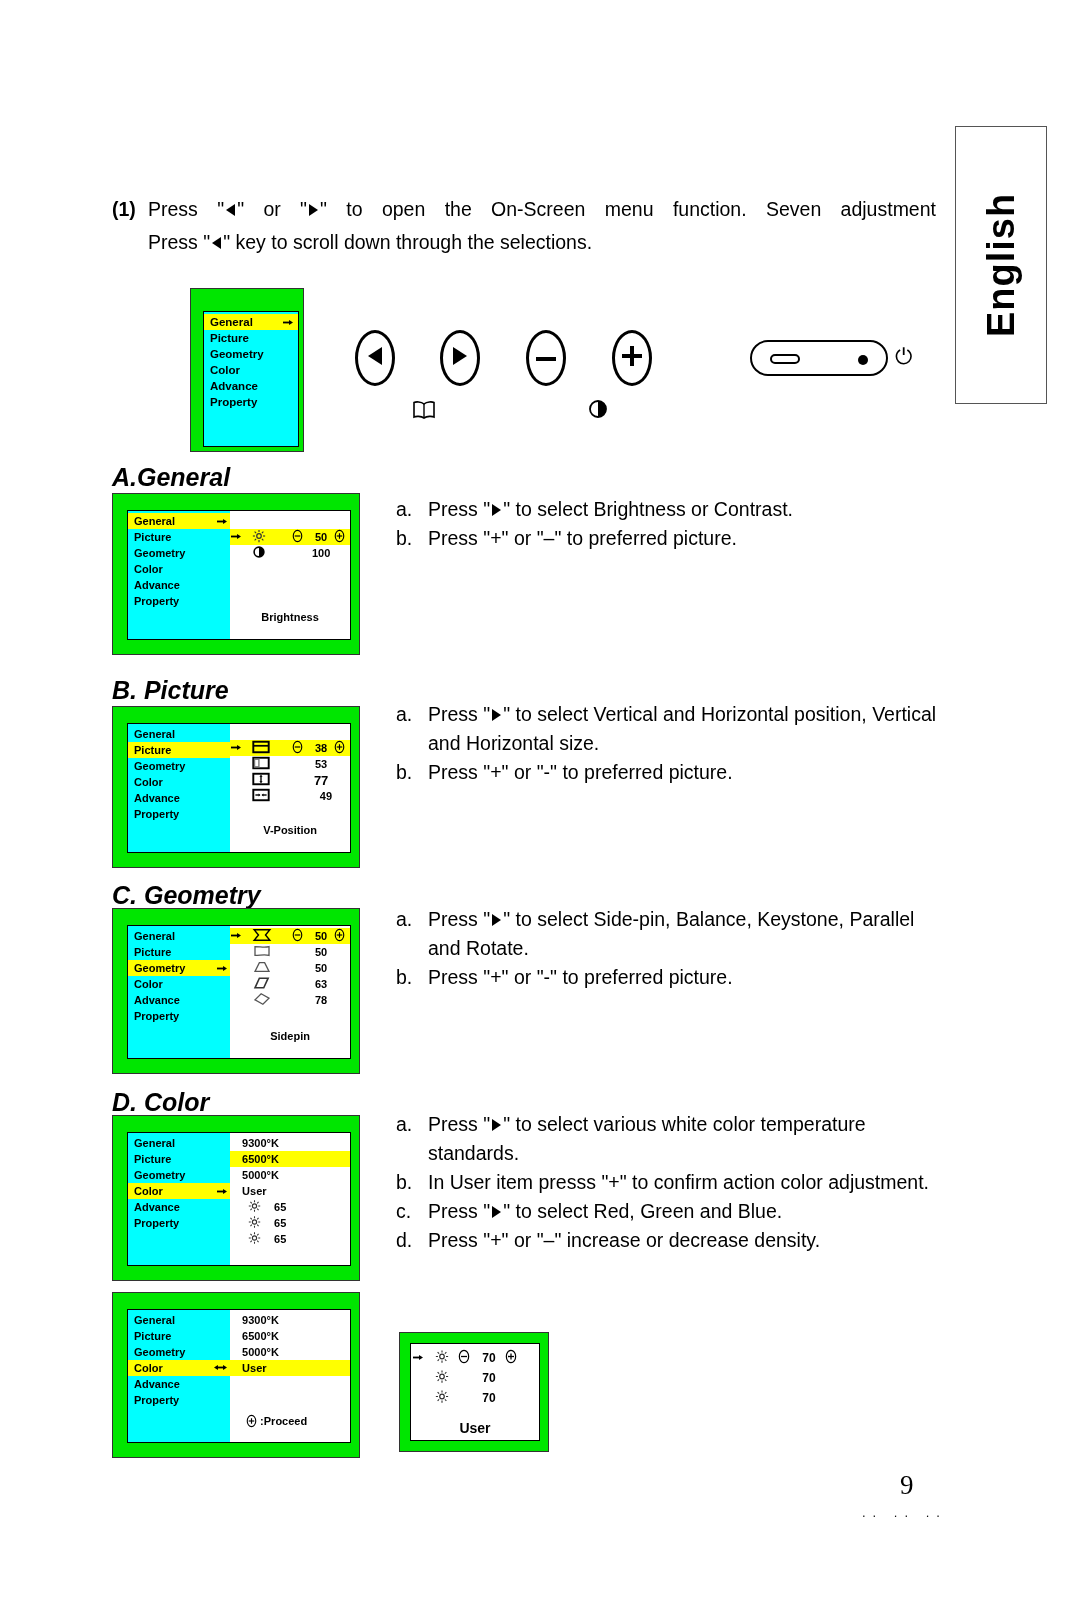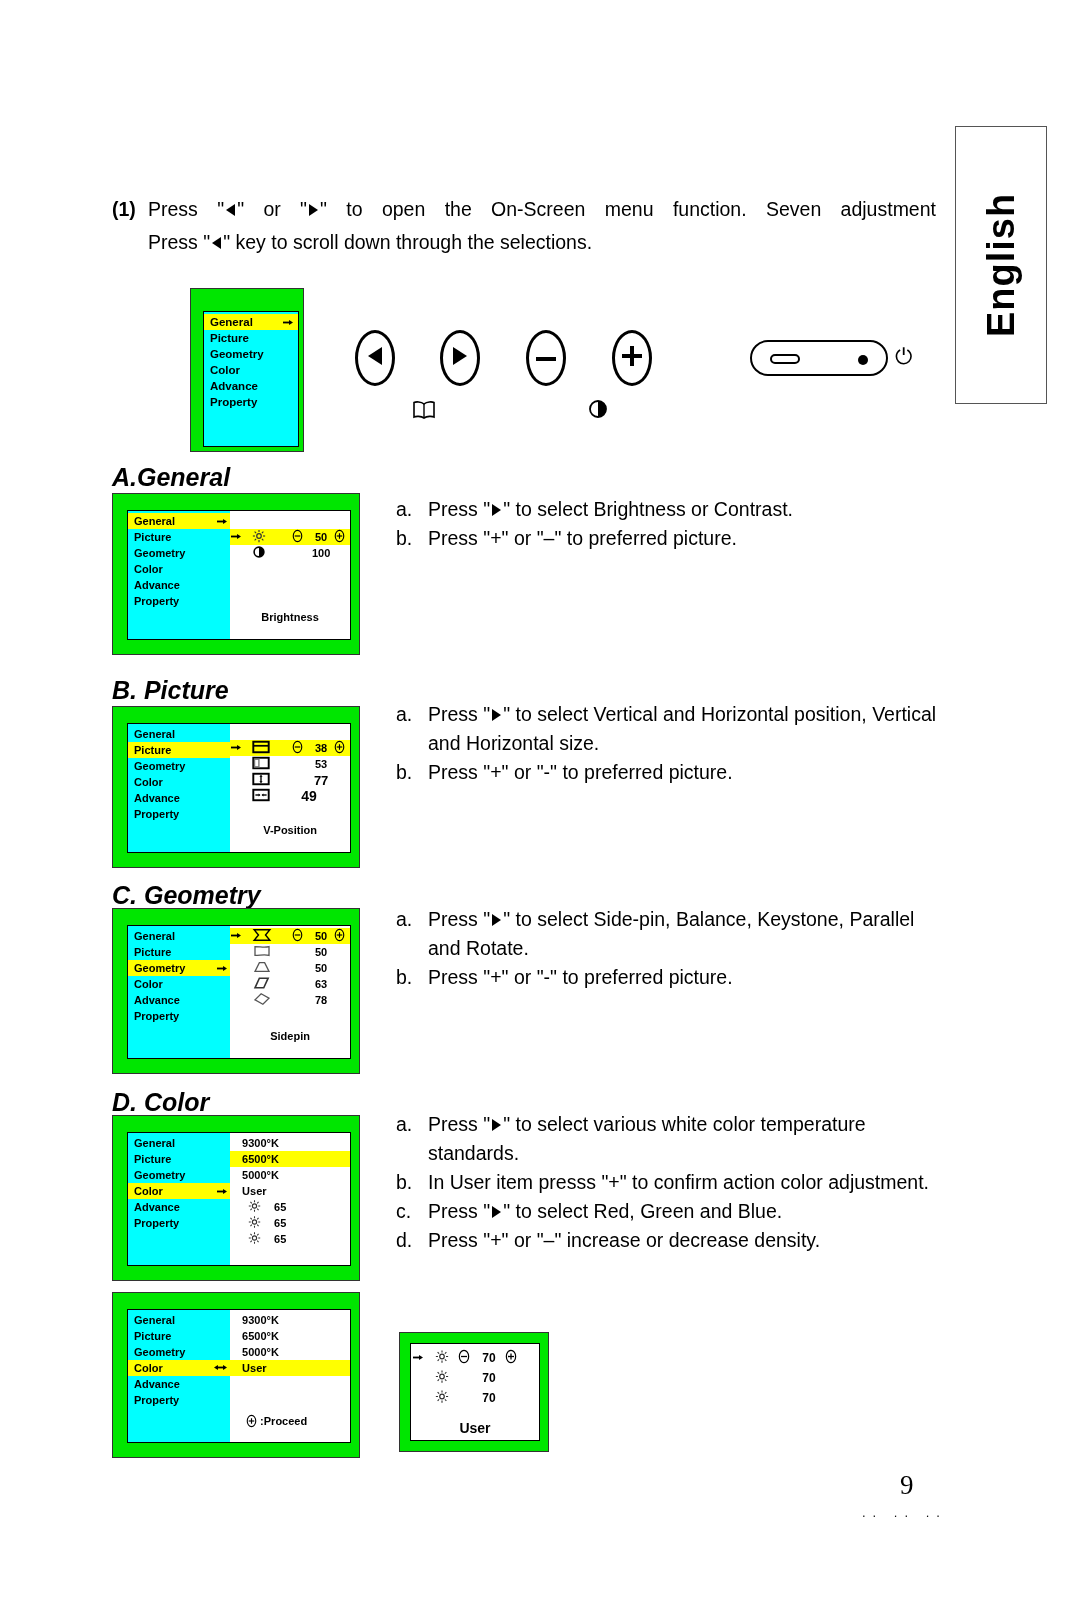--- a/index.html
+++ b/index.html
@@ -446,21 +446,21 @@
               <span style="position: absolute; left: 80px; width: 22px; text-align: center; top: 50%; transform: translateY(-50%); font-size: 13px;">77</span>
             </div>
             <div class="val-row" style="height: 16px; font-size: 11px; font-weight: bold; padding-left: 4px;">
               <span style="position: absolute; left: 22px; top: 50%; transform: translateY(-50%);"><svg width="18" height="14" viewBox="0 0 20 16">
         <rect x="1.2" y="2" width="17.6" height="12" fill="none" stroke="#000" stroke-width="2.2"></rect>
         <line x1="3.6" y1="8" x2="8.4" y2="8" stroke="#000" stroke-width="1.6"></line>
         <polygon points="9.4,8 7.2,6.2 7.2,9.8" fill="#000"></polygon>
         <line x1="16.4" y1="8" x2="11.6" y2="8" stroke="#000" stroke-width="1.6"></line>
         <polygon points="10.6,8 12.8,6.2 12.8,9.8" fill="#000"></polygon>
                 </svg></span>
-              <span style="position: absolute; left: 68px; width: 22px; text-align: center; top: 50%; transform: translateY(-50%); font-size: 14px;">49</span>
+              <span style="position: absolute; left: 80px; width: 22px; text-align: right; top: 50%; transform: translateY(-50%); font-size: 11px;">49</span>
             </div>
             <div class="caption" style="bottom: 16px; left: 0px; font-size: 11px;">V-Position</div>
           </div>
         </div>
       </div>
       <div class="instr" style="left: 396px; top: 700px; width: 545px;">
         <div class="instr-item">
           <div class="instr-label">a.</div>
           <div class="instr-text"><span>Press "</span><span class="tri-r"></span><span>" to select Vertical and Horizontal position, Vertical and Horizontal size.</span></div>
         </div>

